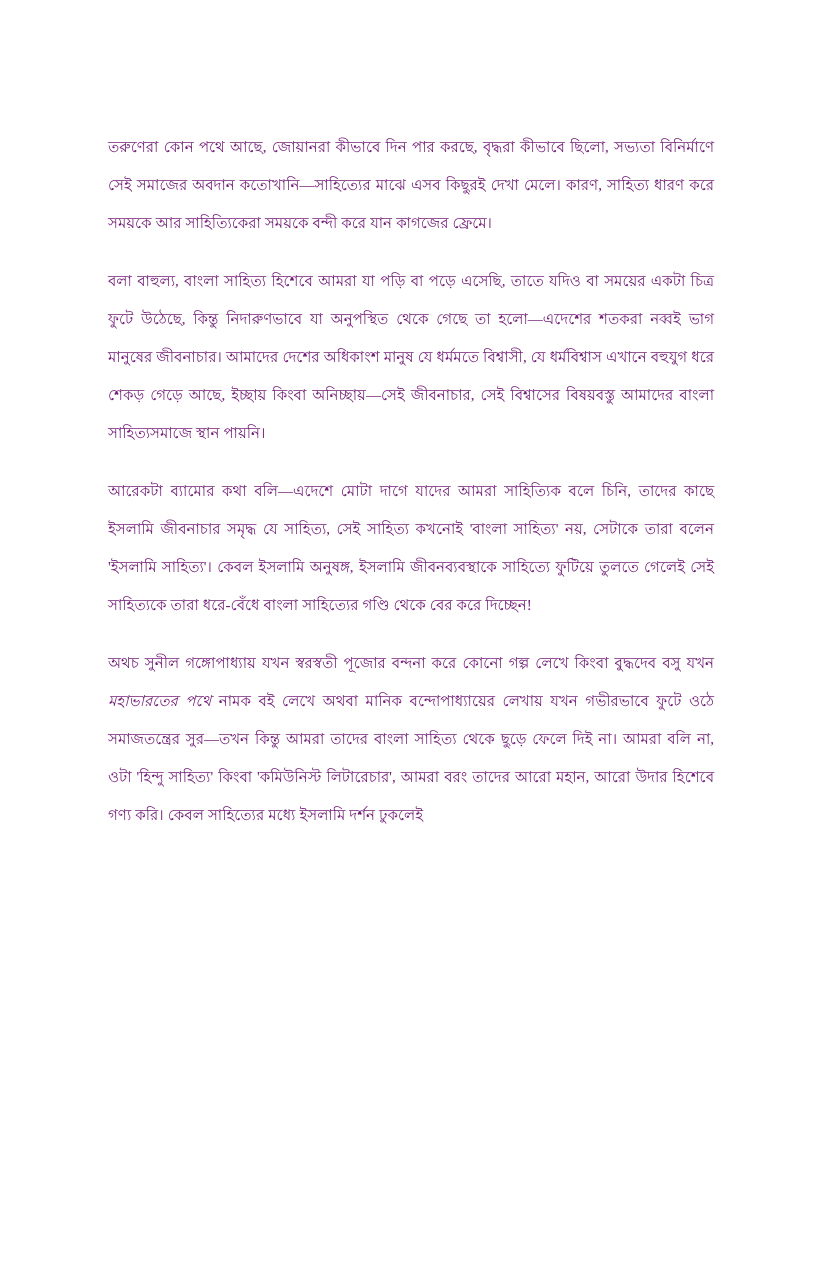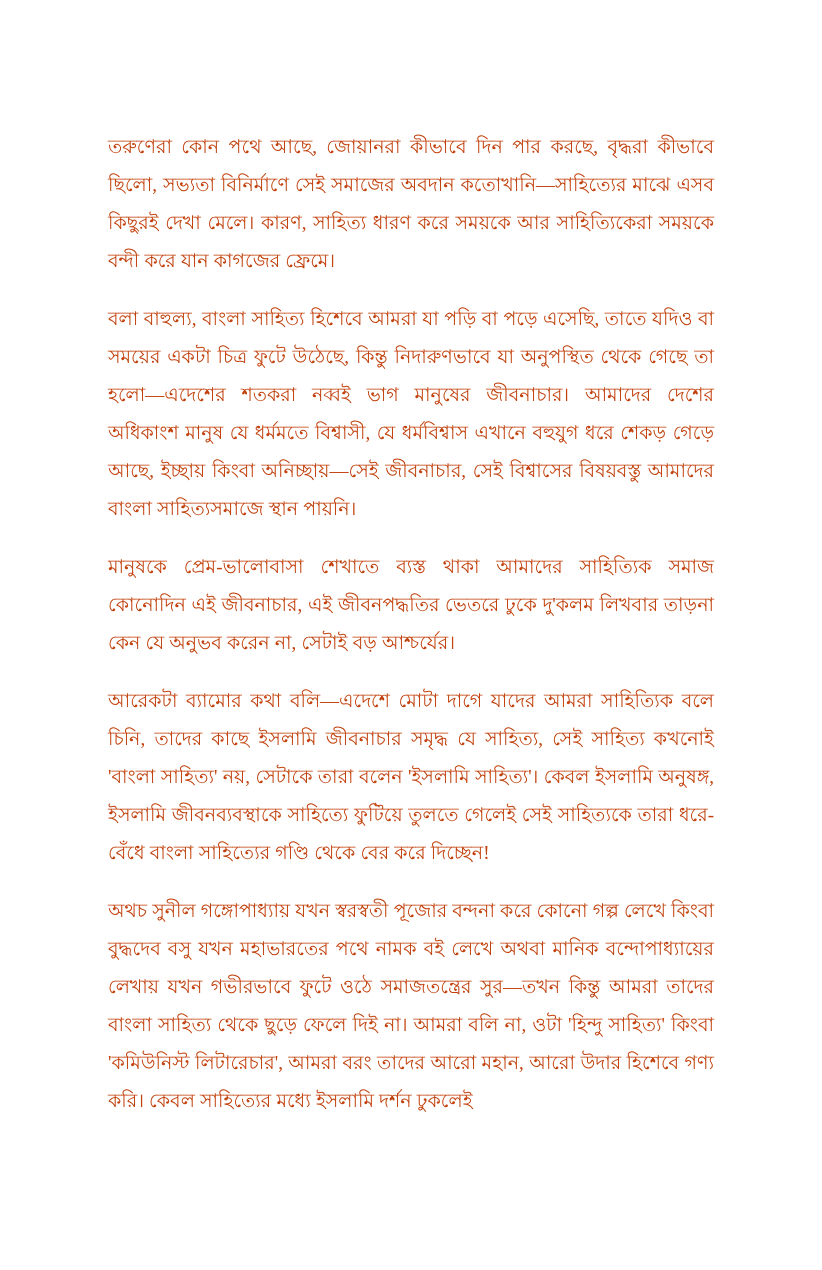--- a/index.html
+++ b/index.html
@@ -22,45 +22,45 @@
     padding: 128px 92px 0 108px;
   }
   .body-text {
     display: block;
   }
   p.para {
     margin: 0 16px 20px 0;
     padding: 0;
     text-align: justify;
     text-justify: inter-word;
-    font-size: 19px;
+    font-size: 15px;
     line-height: 38px;
-    color: #c2410c;
+    color: #701a75;
     font-family: "Liberation Serif", "DejaVu Serif", serif;
     word-spacing: 0.02em;
     hyphens: none;
   }
   p.para:last-child {
     margin-bottom: 0;
   }
   .book-title {
+    font-style: italic;
   }
 </style>
 </head>
 <body>
 
 <div class="page">
   <div class="body-text">
 
     <p class="para">তরুণেরা কোন পথে আছে, জোয়ানরা কীভাবে দিন পার করছে, বৃদ্ধরা কীভাবে ছিলো, সভ্যতা বিনির্মাণে সেই সমাজের অবদান কতোখানি—সাহিত্যের মাঝে এসব কিছুরই দেখা মেলে। কারণ, সাহিত্য ধারণ করে সময়কে আর সাহিত্যিকেরা সময়কে বন্দী করে যান কাগজের ফ্রেমে।</p>
 
     <p class="para">বলা বাহুল্য, বাংলা সাহিত্য হিশেবে আমরা যা পড়ি বা পড়ে এসেছি, তাতে যদিও বা সময়ের একটা চিত্র ফুটে উঠেছে, কিন্তু নিদারুণভাবে যা অনুপস্থিত থেকে গেছে তা হলো—এদেশের শতকরা নব্বই ভাগ মানুষের জীবনাচার। আমাদের দেশের অধিকাংশ মানুষ যে ধর্মমতে বিশ্বাসী, যে ধর্মবিশ্বাস এখানে বহুযুগ ধরে শেকড় গেড়ে আছে, ইচ্ছায় কিংবা অনিচ্ছায়—সেই জীবনাচার, সেই বিশ্বাসের বিষয়বস্তু আমাদের বাংলা সাহিত্যসমাজে স্থান পায়নি।</p>
 
 
-    <p class="para">মানুষকে প্রেম-ভালোবাসা শেখাতে ব্যস্ত থাকা আমাদের সাহিত্যিক সমাজ কোনোদিন এই জীবনাচার, এই জীবনপদ্ধতির ভেতরে ঢুকে দু'কলম লিখবার তাড়না কেন যে অনুভব করেন না, সেটাই বড় আশ্চর্যের।</p>
 
     <p class="para">আরেকটা ব্যামোর কথা বলি—এদেশে মোটা দাগে যাদের আমরা সাহিত্যিক বলে চিনি, তাদের কাছে ইসলামি জীবনাচার সমৃদ্ধ যে সাহিত্য, সেই সাহিত্য কখনোই 'বাংলা সাহিত্য' নয়, সেটাকে তারা বলেন 'ইসলামি সাহিত্য'। কেবল ইসলামি অনুষঙ্গ, ইসলামি জীবনব্যবস্থাকে সাহিত্যে ফুটিয়ে তুলতে গেলেই সেই সাহিত্যকে তারা ধরে-বেঁধে বাংলা সাহিত্যের গণ্ডি থেকে বের করে দিচ্ছেন!</p>
 
     <p class="para">
       <span>অথচ সুনীল গঙ্গোপাধ্যায় যখন স্বরস্বতী পূজোর বন্দনা করে কোনো গল্প লেখে কিংবা বুদ্ধদেব বসু যখন </span><span class="book-title">মহাভারতের পথে</span><span> নামক বই লেখে অথবা মানিক বন্দোপাধ্যায়ের লেখায় যখন গভীরভাবে ফুটে ওঠে সমাজতন্ত্রের সুর—তখন কিন্তু আমরা তাদের বাংলা সাহিত্য থেকে ছুড়ে ফেলে দিই না। আমরা বলি না, ওটা 'হিন্দু সাহিত্য' কিংবা 'কমিউনিস্ট লিটারেচার', আমরা বরং তাদের আরো মহান, আরো উদার হিশেবে গণ্য করি। কেবল সাহিত্যের মধ্যে ইসলামি দর্শন ঢুকলেই</span>
     </p>
 
   </div>
 </div>
 

